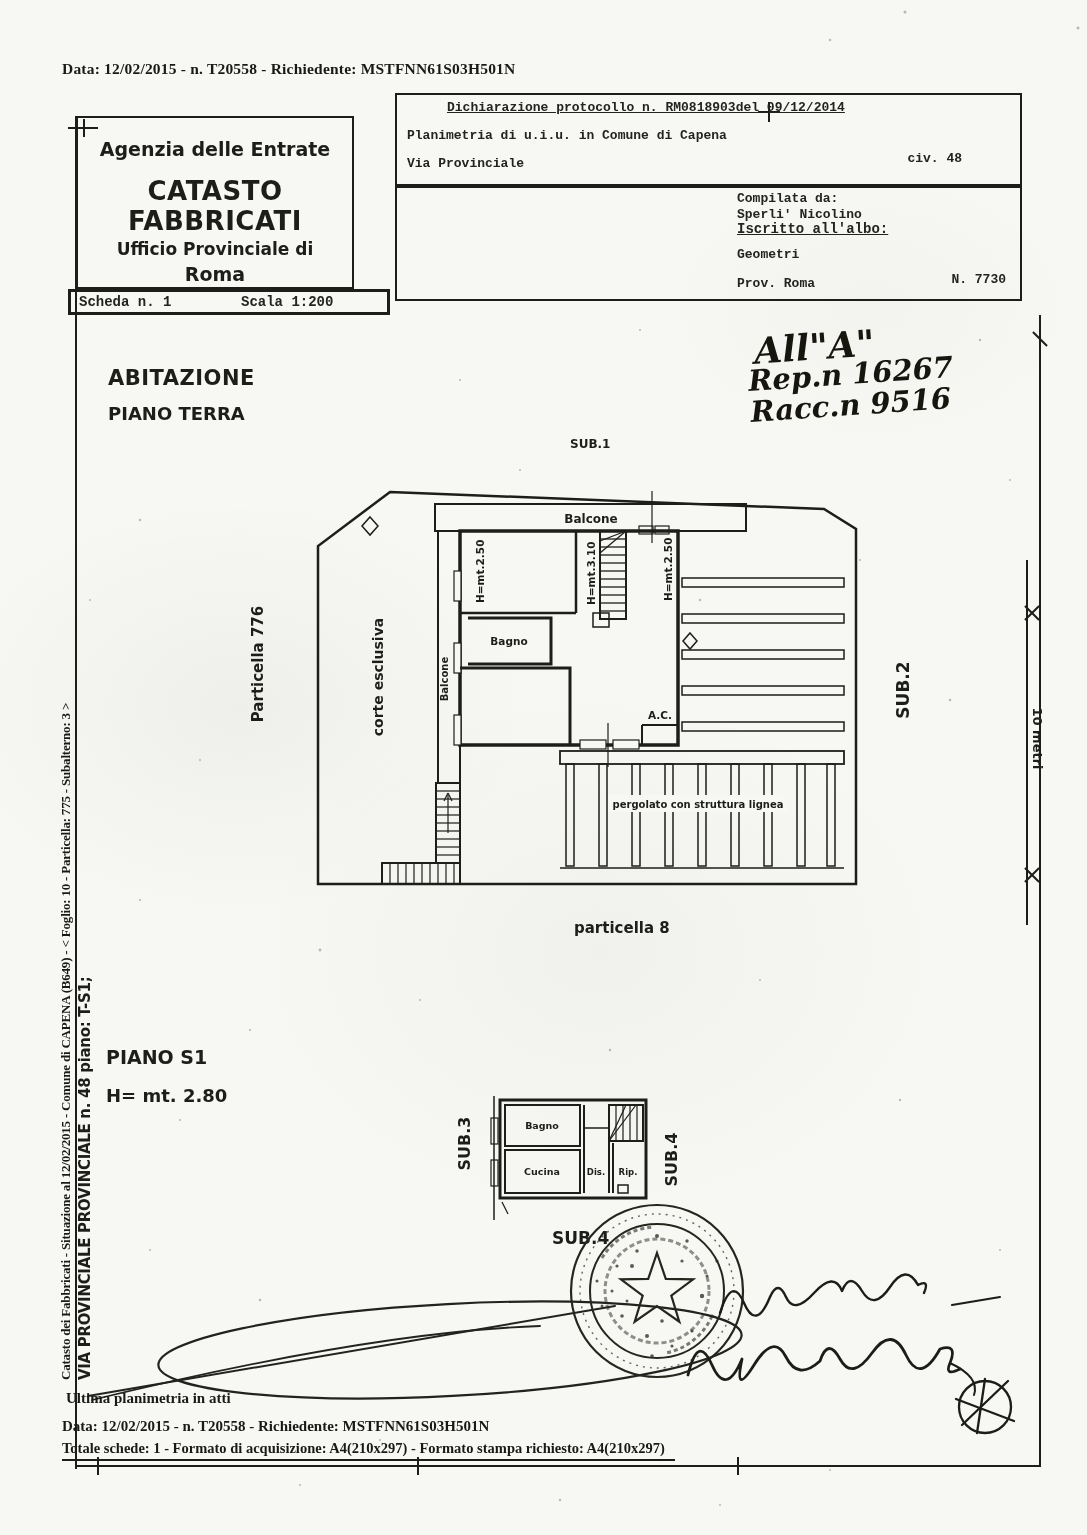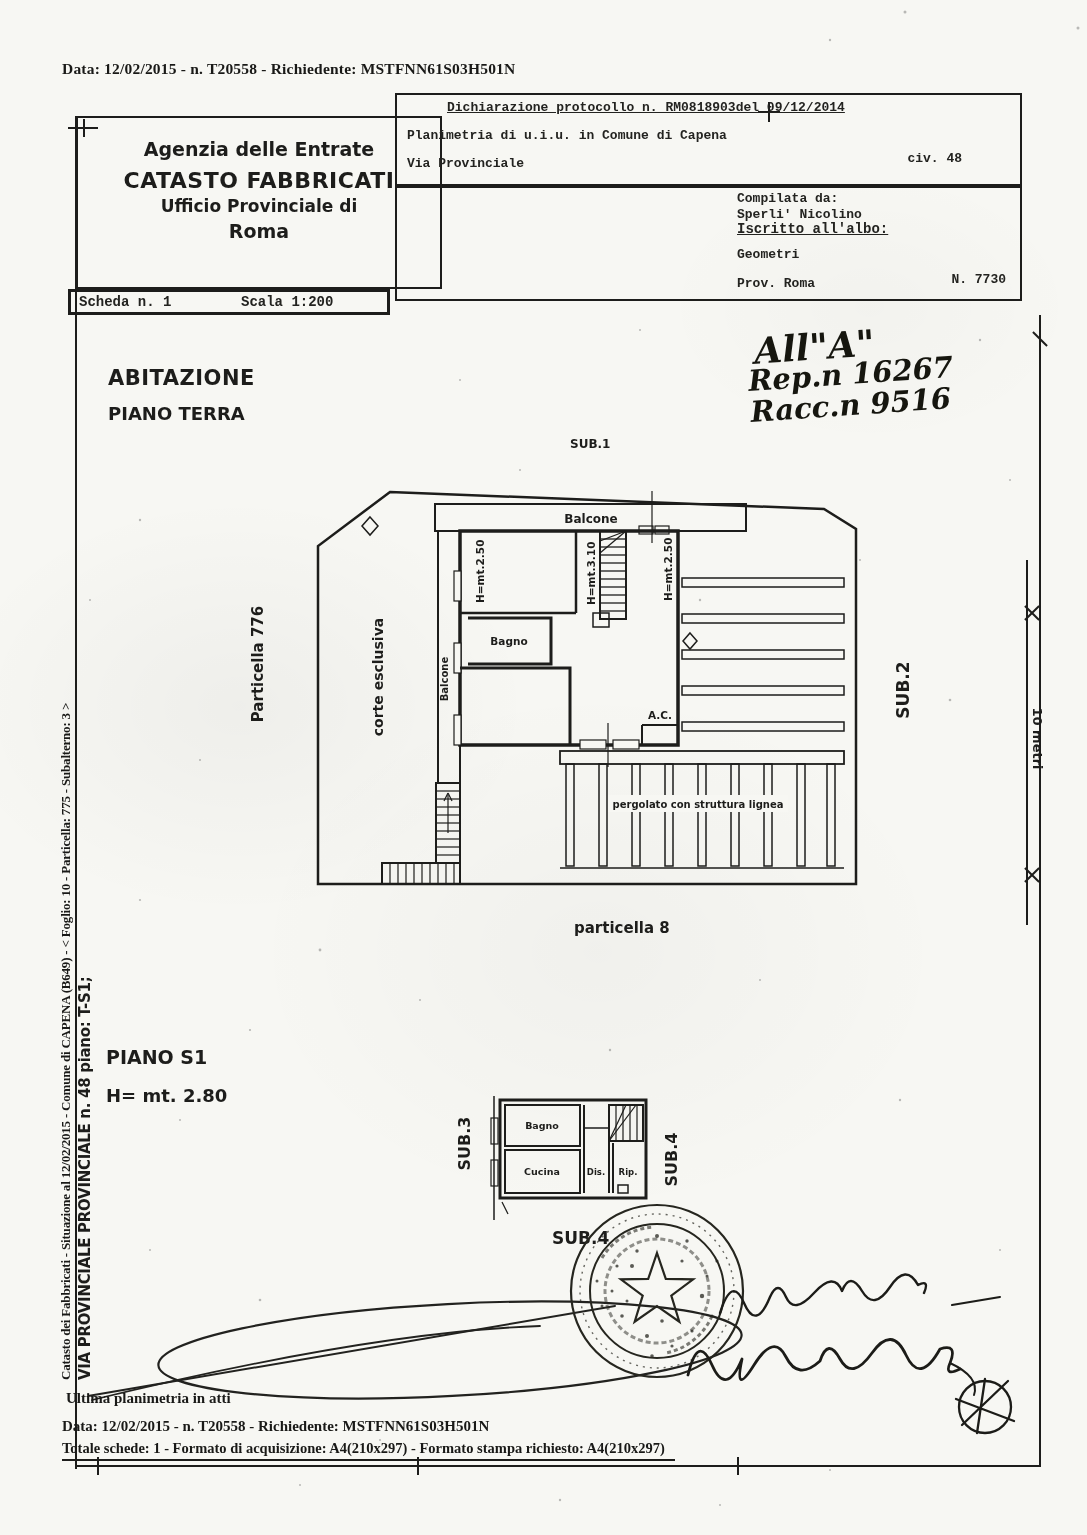--- a/index.html
+++ b/index.html
@@ -75,23 +75,23 @@
   <div class="line" style="left:97px;top:1457px;width:2px;height:18px;"></div>
   <div class="line" style="left:417px;top:1457px;width:2px;height:18px;"></div>
   <div class="line" style="left:737px;top:1457px;width:2px;height:18px;"></div>
   <div class="line" style="left:1026px;top:560px;width:2px;height:365px;"></div>
   <div class="line" style="left:1022px;top:612px;width:20px;height:2px;transform:rotate(45deg);"></div>
   <div class="line" style="left:1022px;top:612px;width:20px;height:2px;transform:rotate(-45deg);"></div>
   <div class="line" style="left:1022px;top:874px;width:20px;height:2px;transform:rotate(45deg);"></div>
   <div class="line" style="left:1022px;top:874px;width:20px;height:2px;transform:rotate(-45deg);"></div>
   <div class="line" style="left:1030px;top:338px;width:20px;height:2px;transform:rotate(45deg);"></div>
 
-  <div class="box" style="left:76px;top:116px;width:366px;height:173px;text-align:center;">
+  <div class="box" style="left:76px;top:116px;width:278px;height:173px;text-align:center;">
     <div class="sans" style="margin-top:20px;font-size:19px;">Agenzia delle Entrate</div>
-    <div class="sans" style="margin-top:8px;font-size:22px;letter-spacing:0.5px;">CATASTO FABBRICATI</div>
+    <div class="sans" style="margin-top:16px;font-size:26px;letter-spacing:0.5px;">CATASTO FABBRICATI</div>
     <div class="sans" style="margin-top:3px;font-size:17px;">Ufficio Provinciale di</div>
     <div class="sans" style="margin-top:4px;font-size:19px;">Roma</div>
   </div>
 
   <div class="box" style="left:68px;top:289px;width:322px;height:26px;border-width:3px;">
     <span class="mono abs" style="left:8px;top:2px;font-size:14px;">Scheda n. 1</span>
     <span class="mono abs" style="left:170px;top:2px;font-size:14px;">Scala 1:200</span>
   </div>
 
   <div class="box" style="left:395px;top:93px;width:627px;height:93px;">

